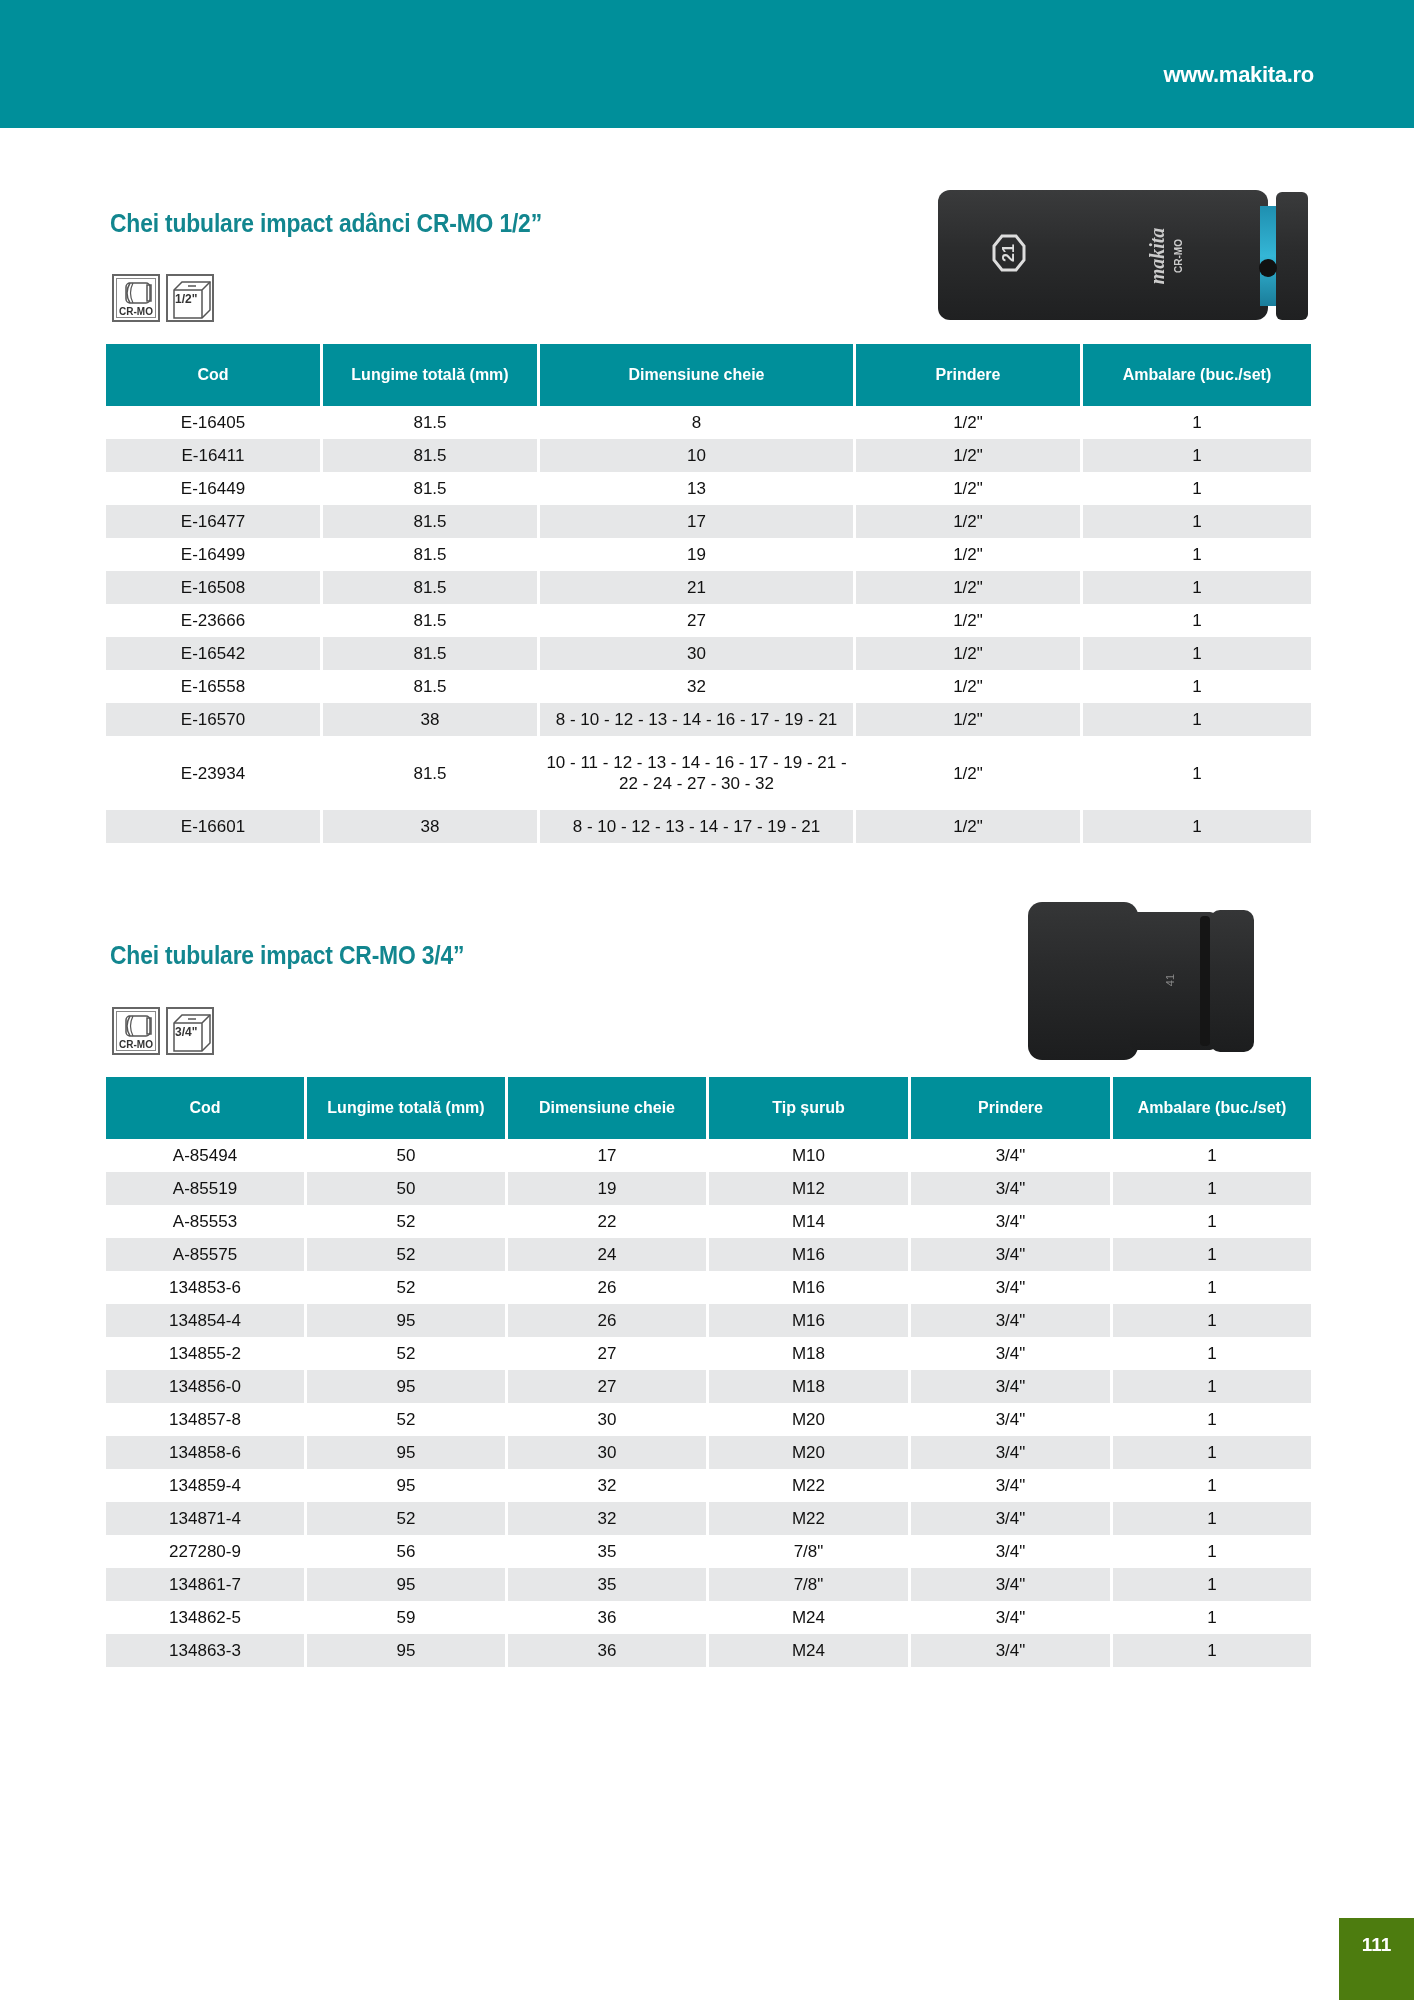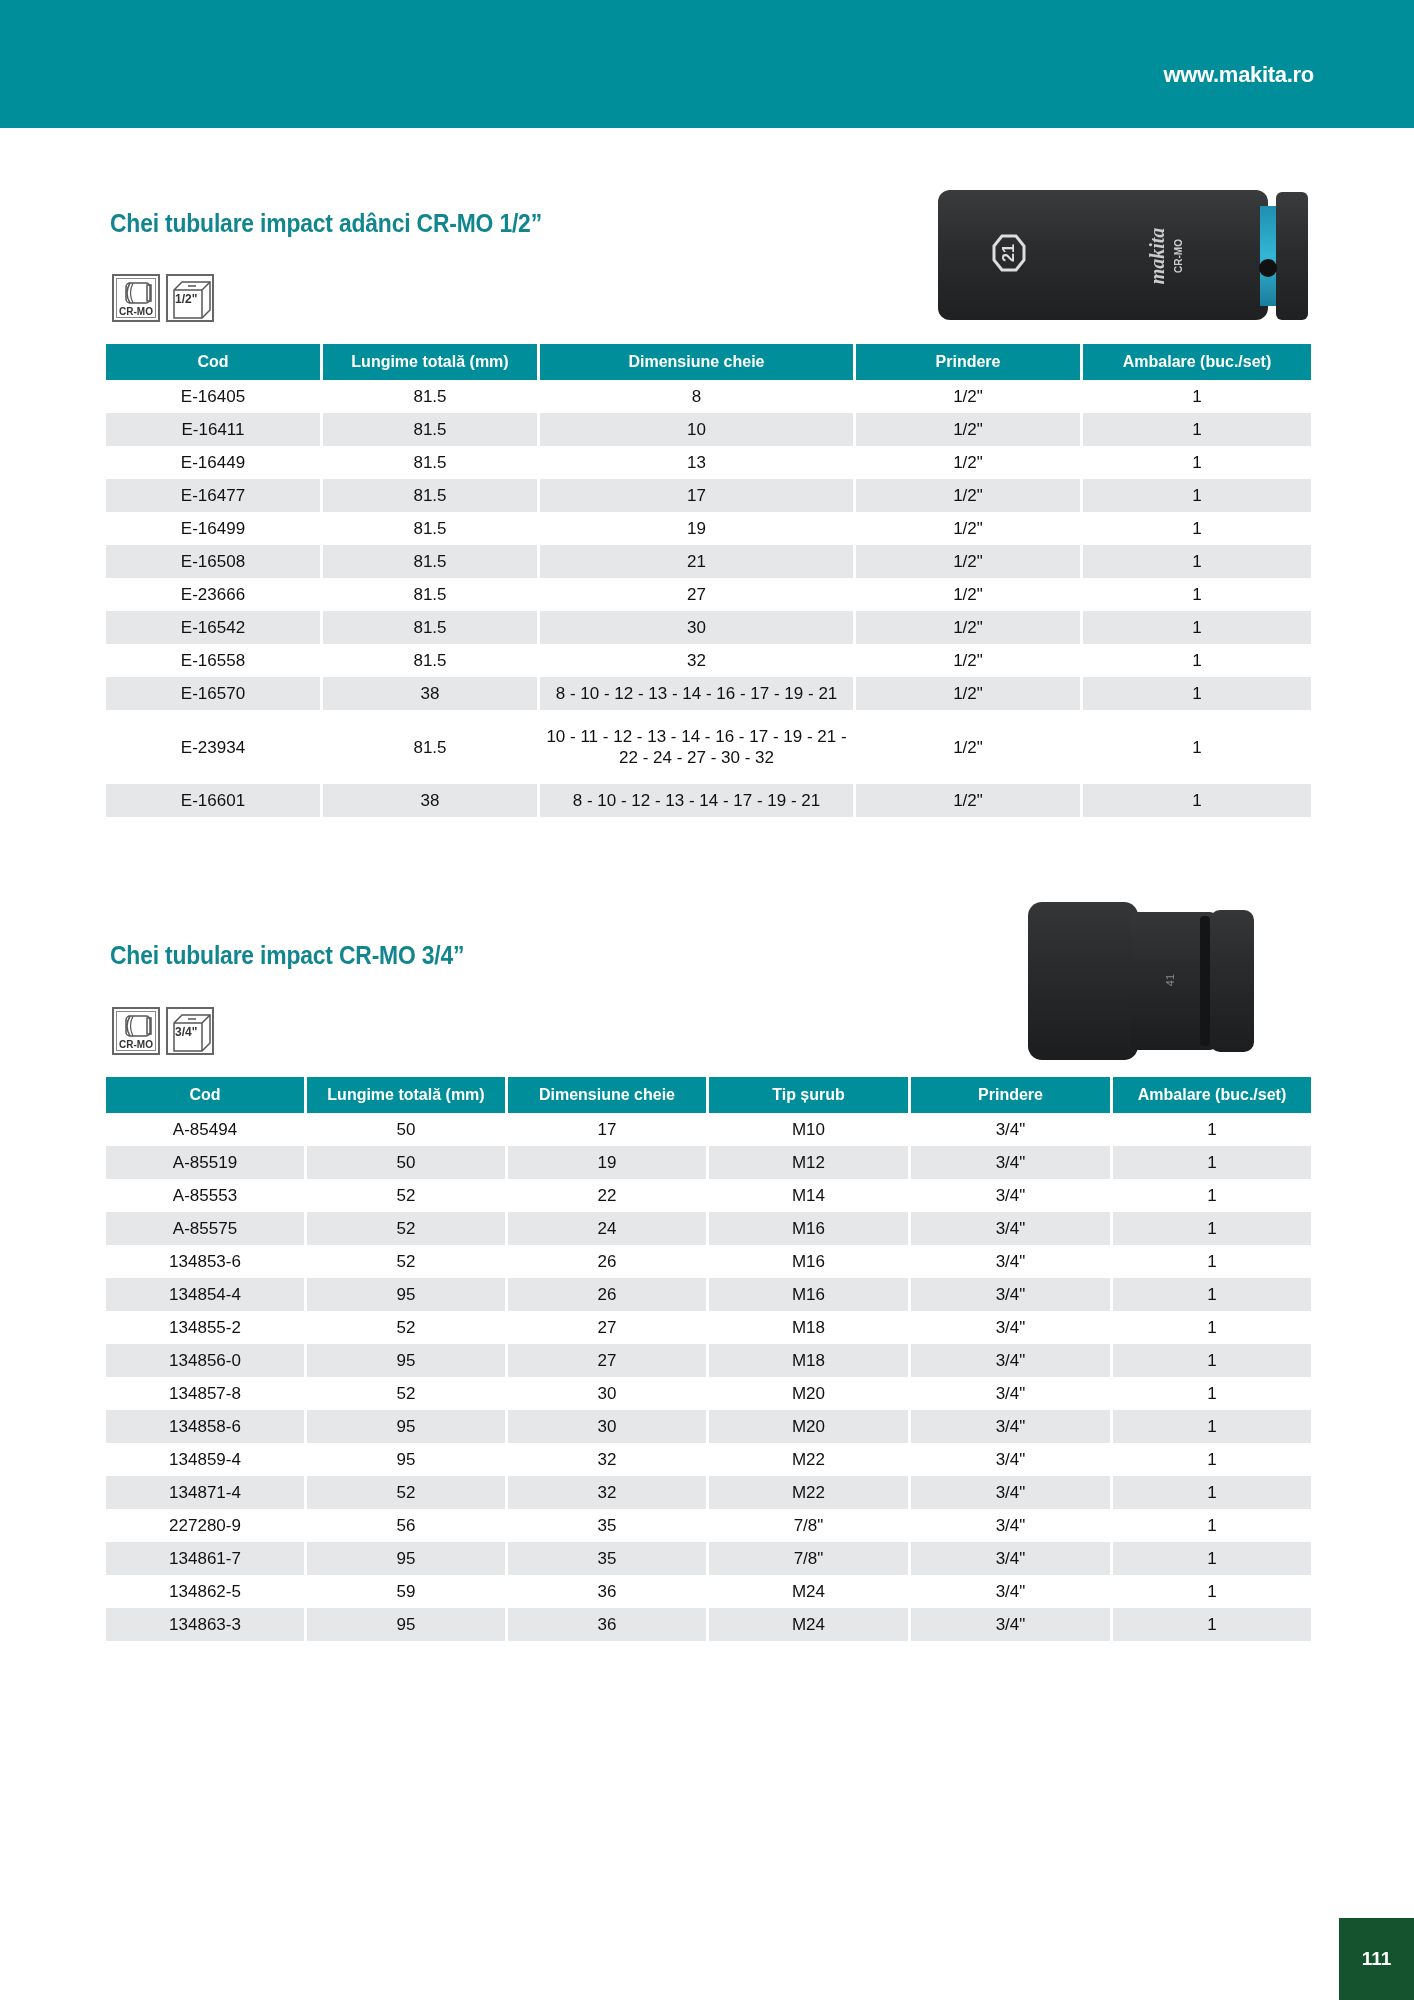--- a/index.html
+++ b/index.html
@@ -42,35 +42,35 @@
 
     .product-image { position: absolute; }
 
     table.spec {
       position: absolute; left: 103px; width: 1208px;
       border-collapse: separate; border-spacing: 3px 0;
       table-layout: fixed;
     }
     table.spec th {
       background: #008f9a; color: #ffffff; font-weight: bold; font-size: 16px;
-      height: 36px; text-align: center; vertical-align: middle;
+      height: 62px; text-align: center; vertical-align: middle;
       border-bottom: 0;
     }
     table.spec td {
       font-size: 17px; text-align: center; vertical-align: middle;
       height: 33px; color: #111; line-height: 21px;
     }
     table.spec tr.alt td { background: #e6e7e8; }
     table.spec tr.row td { border-top: 0; }
     table.spec tr.tall td { height: 56px; }
 
     .page-number {
       position: absolute; right: 0; top: 1918px; width: 75px; height: 82px;
-      background: #14532d; color: #fff; font-weight: bold; font-size: 19px;
-      text-align: center; padding-top: 30px;
+      background: #4d7c0f; color: #fff; font-weight: bold; font-size: 19px;
+      text-align: center; padding-top: 16px;
     }
   </style>
 </head>
 <body>
 
 <div class="top-bar">
   <span class="site-url">www.makita.ro</span>
 </div>
 
 <div class="section-title" style="top:208px;">Chei tubulare impact adânci CR-MO 1/2”</div>

